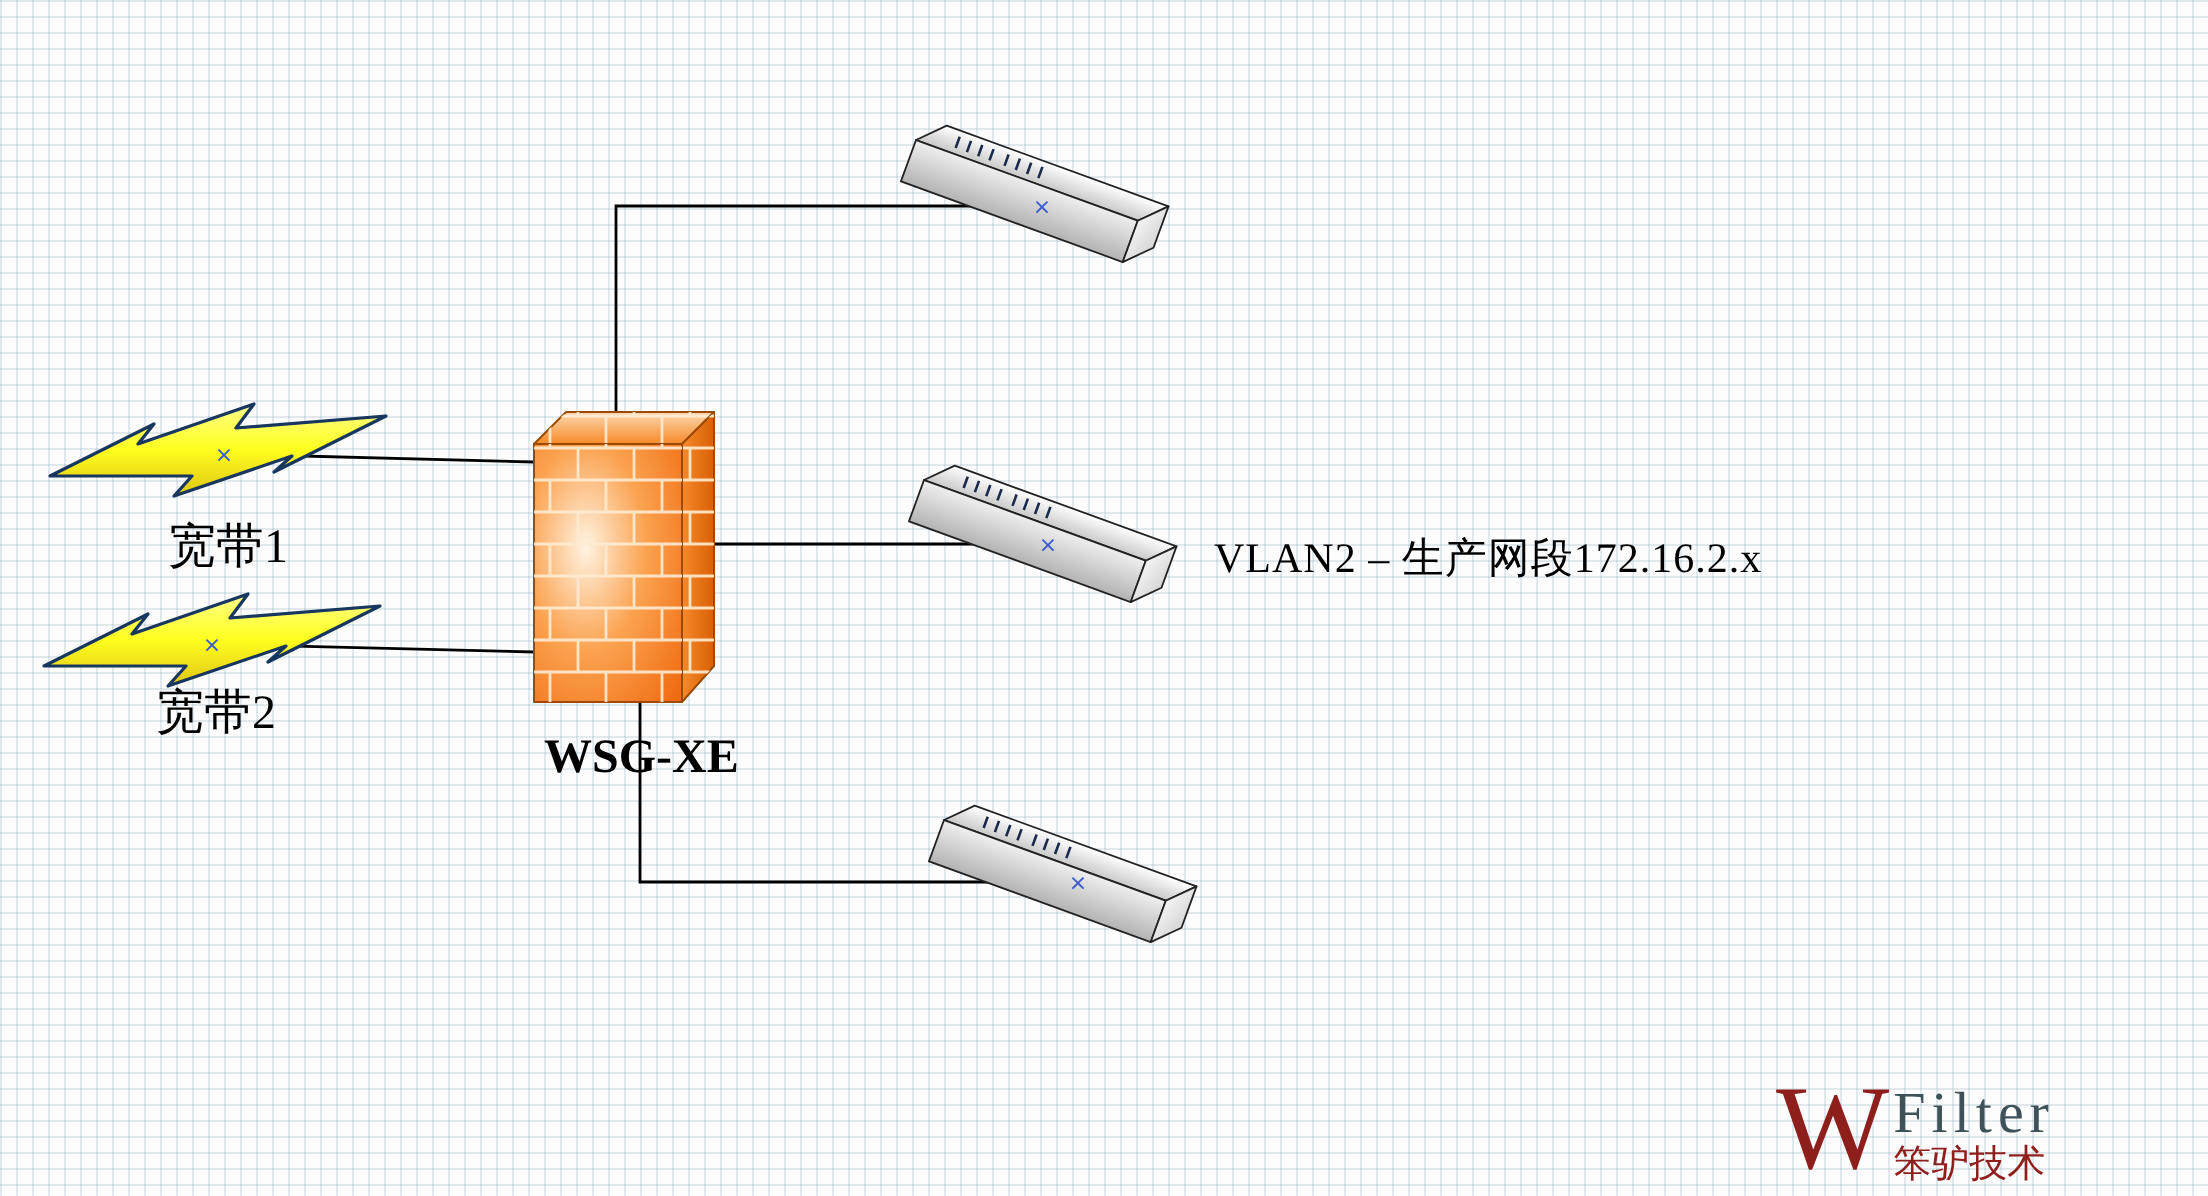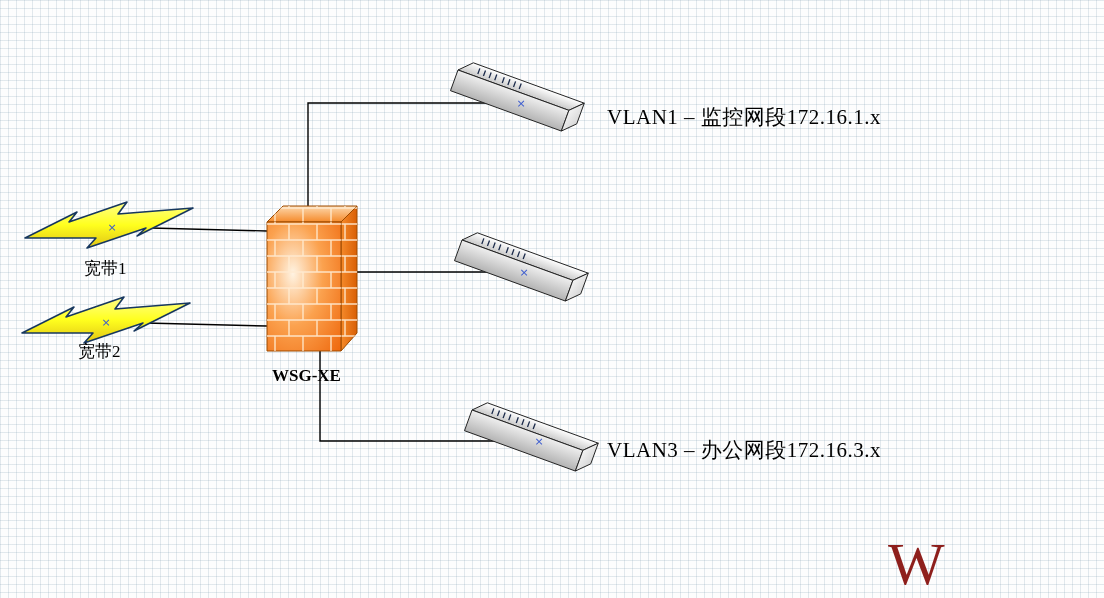--- a/index.html
+++ b/index.html
@@ -14,21 +14,21 @@
     background-size:8px 8px;
     font-family:"Liberation Serif","DejaVu Serif",serif;
   }
   .diagram-svg{position:absolute;left:0;top:0;}
   .label{
     position:absolute;
     color:#000;
     white-space:nowrap;
     font-family:"Liberation Serif","DejaVu Serif",serif;
   }
-  .node-label{font-size:17px;}
+  .node-label{font-size:24px;}
   .vlan-label{font-size:21px;letter-spacing:.5px;}
   .logo{
     position:absolute;
     left:888px;top:538px;
     display:flex;align-items:flex-start;
   }
   .logo-w{
     font-size:60px;line-height:52px;
     color:#8e1f1c;
     font-family:"Liberation Serif","DejaVu Serif",serif;
@@ -141,22 +141,25 @@
       <text x="539" y="445">×</text>
     </g>
   </svg>
 
   <div class="label node-label" style="left:84px;top:257px;">宽带1</div>
 
   <div class="label node-label" style="left:78px;top:340px;">宽带2</div>
 
   <div class="label node-label" style="left:272px;top:366px;font-weight:bold;">WSG-XE</div>
 
-  <div class="label vlan-label" style="left:607px;top:103px;">VLAN1 – 监控网段172.16.1.x</div>
 
+  <div class="label vlan-label" style="left:607px;top:265px;">VLAN2 – 生产网段172.16.2.x</div>
 
-  <div class="label vlan-label" style="left:607px;top:436px;">VLAN3 – 办公网段172.16.3.x</div>
 
   <div class="logo">
     <span class="logo-w">W</span>
+    <span class="logo-col">
+      <span class="logo-name">Filter</span>
+      <span class="logo-sub">笨驴技术</span>
+    </span>
   </div>
 
 </div>
 
 </body></html>

